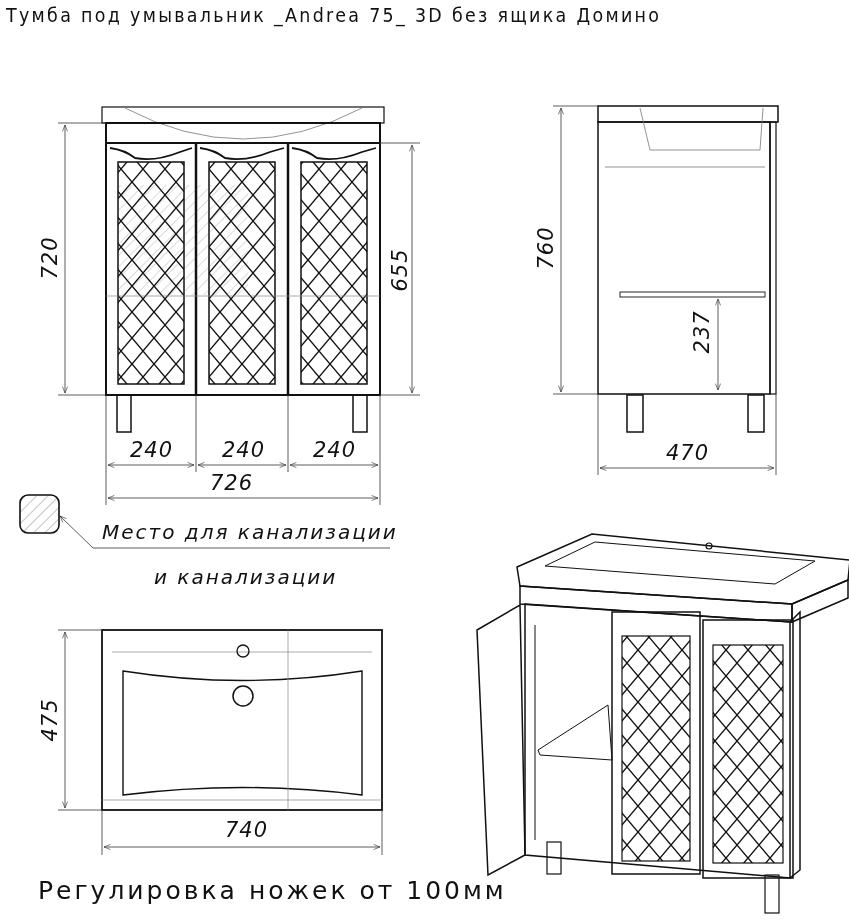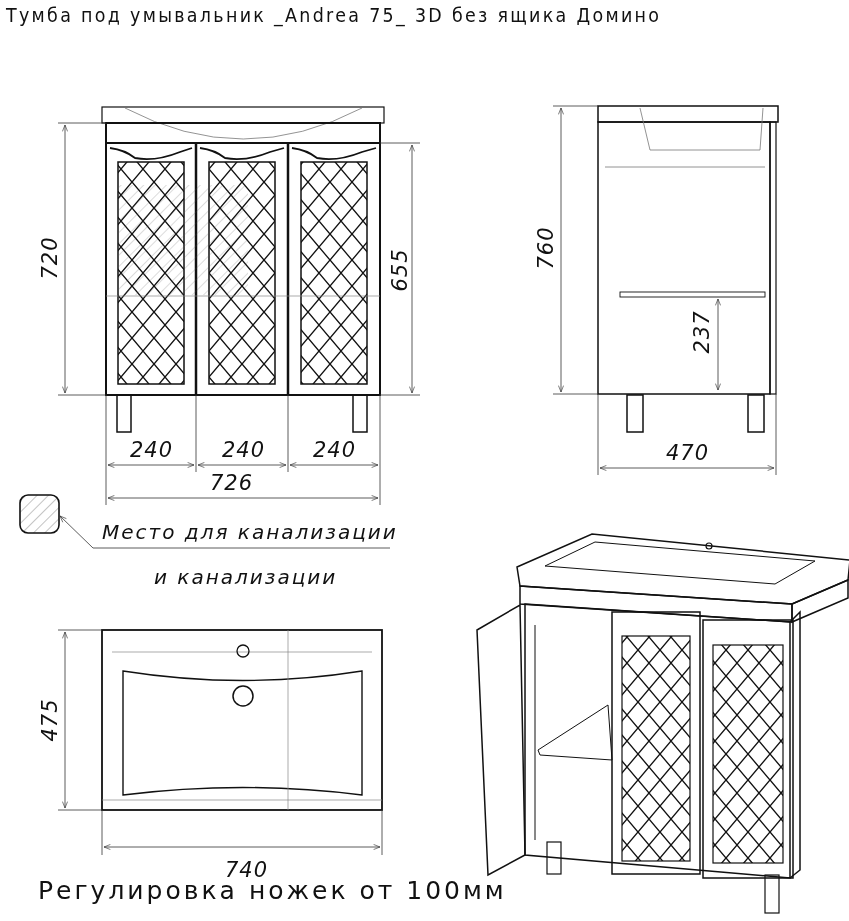--- a/index.html
+++ b/index.html
@@ -153,15 +153,15 @@
 <div class="dim" style="left:210px; top:471px;">726</div>
 
 <div class="dimv" style="left:524px; top:236px;">760</div>
 <div class="dimv" style="left:680px; top:320px;">237</div>
 <div class="dim" style="left:666px; top:441px;">470</div>
 
 <div class="label" style="left:102px; top:520px;">Место для канализации</div>
 <div class="label" style="left:154px; top:553px;margin-top:12px;">и канализации</div>
 
 <div class="dimv" style="left:28px; top:708px;">475</div>
-<div class="dim" style="left:225px; top:818px;margin-top:40px;">740</div>
+<div class="dim" style="left:225px; top:818px;">740</div>
 
 <div class="note" style="left:38px; top:876px;">Регулировка ножек от 100мм</div>
 
 </body></html>

